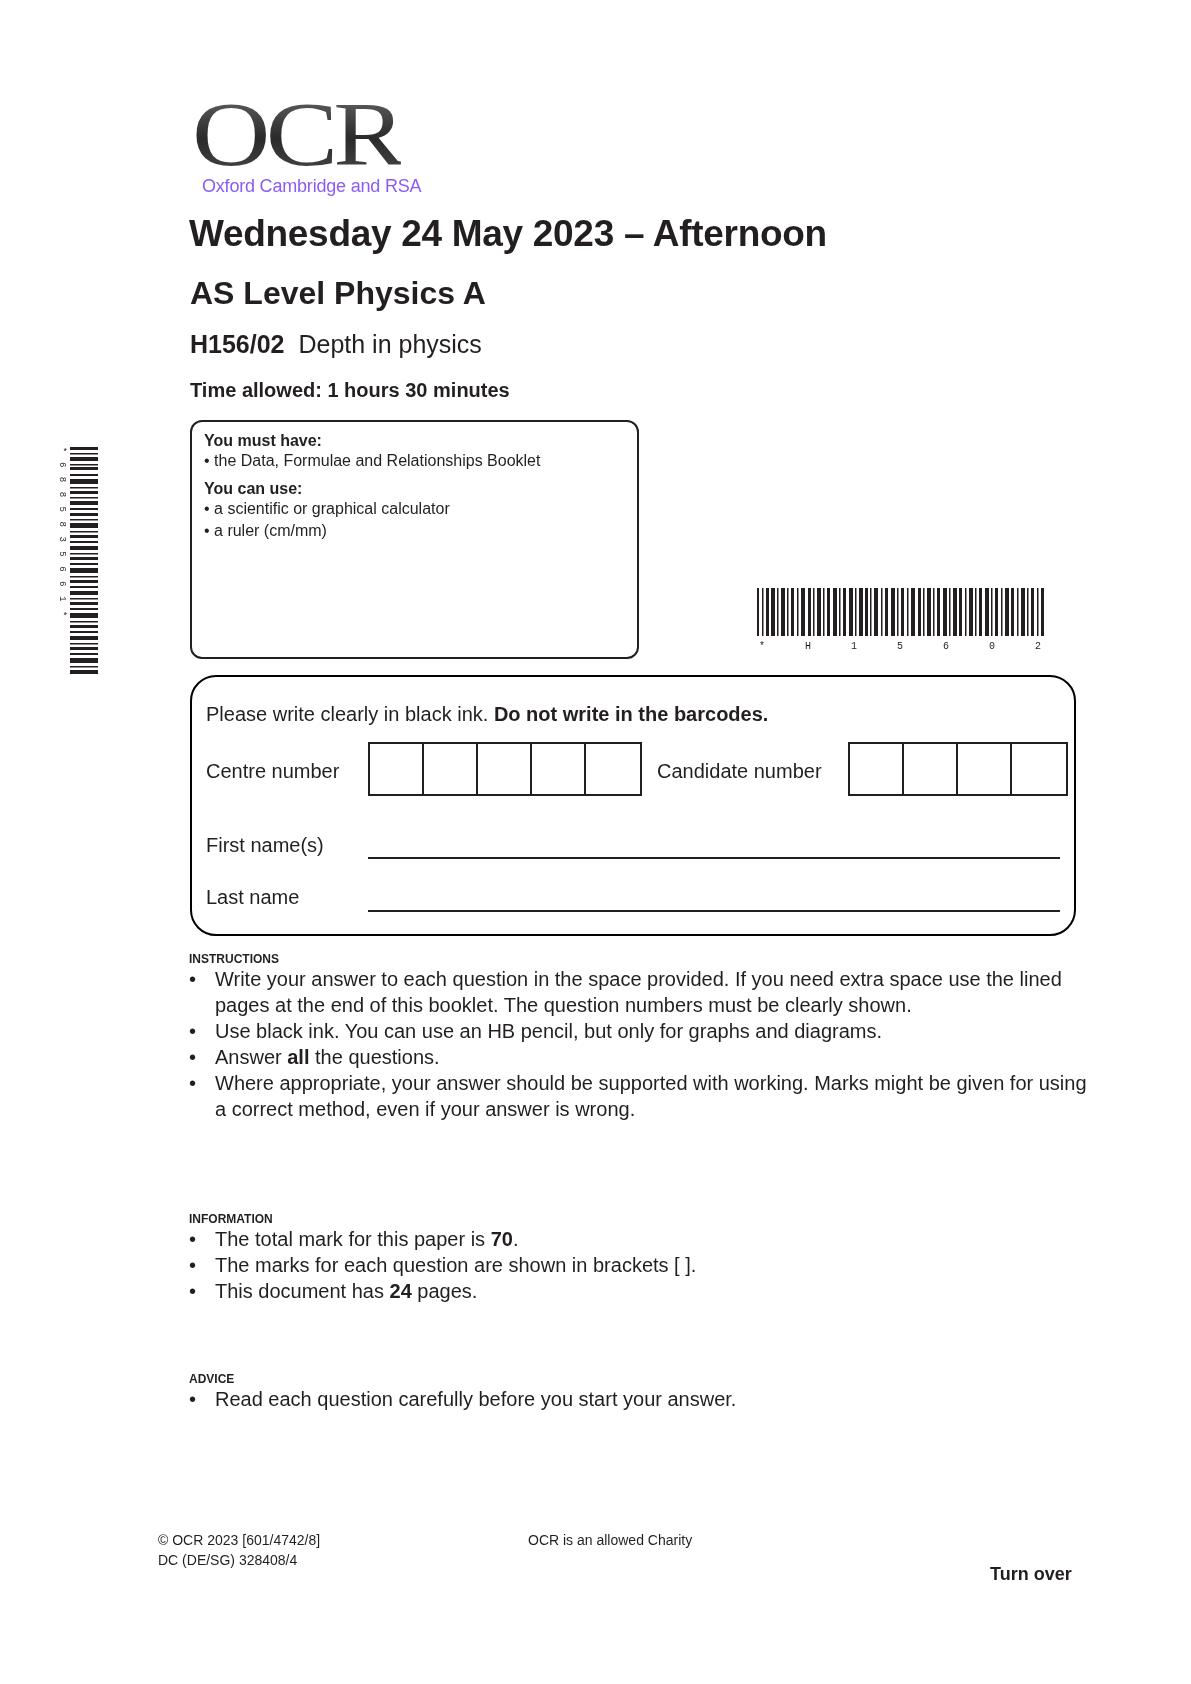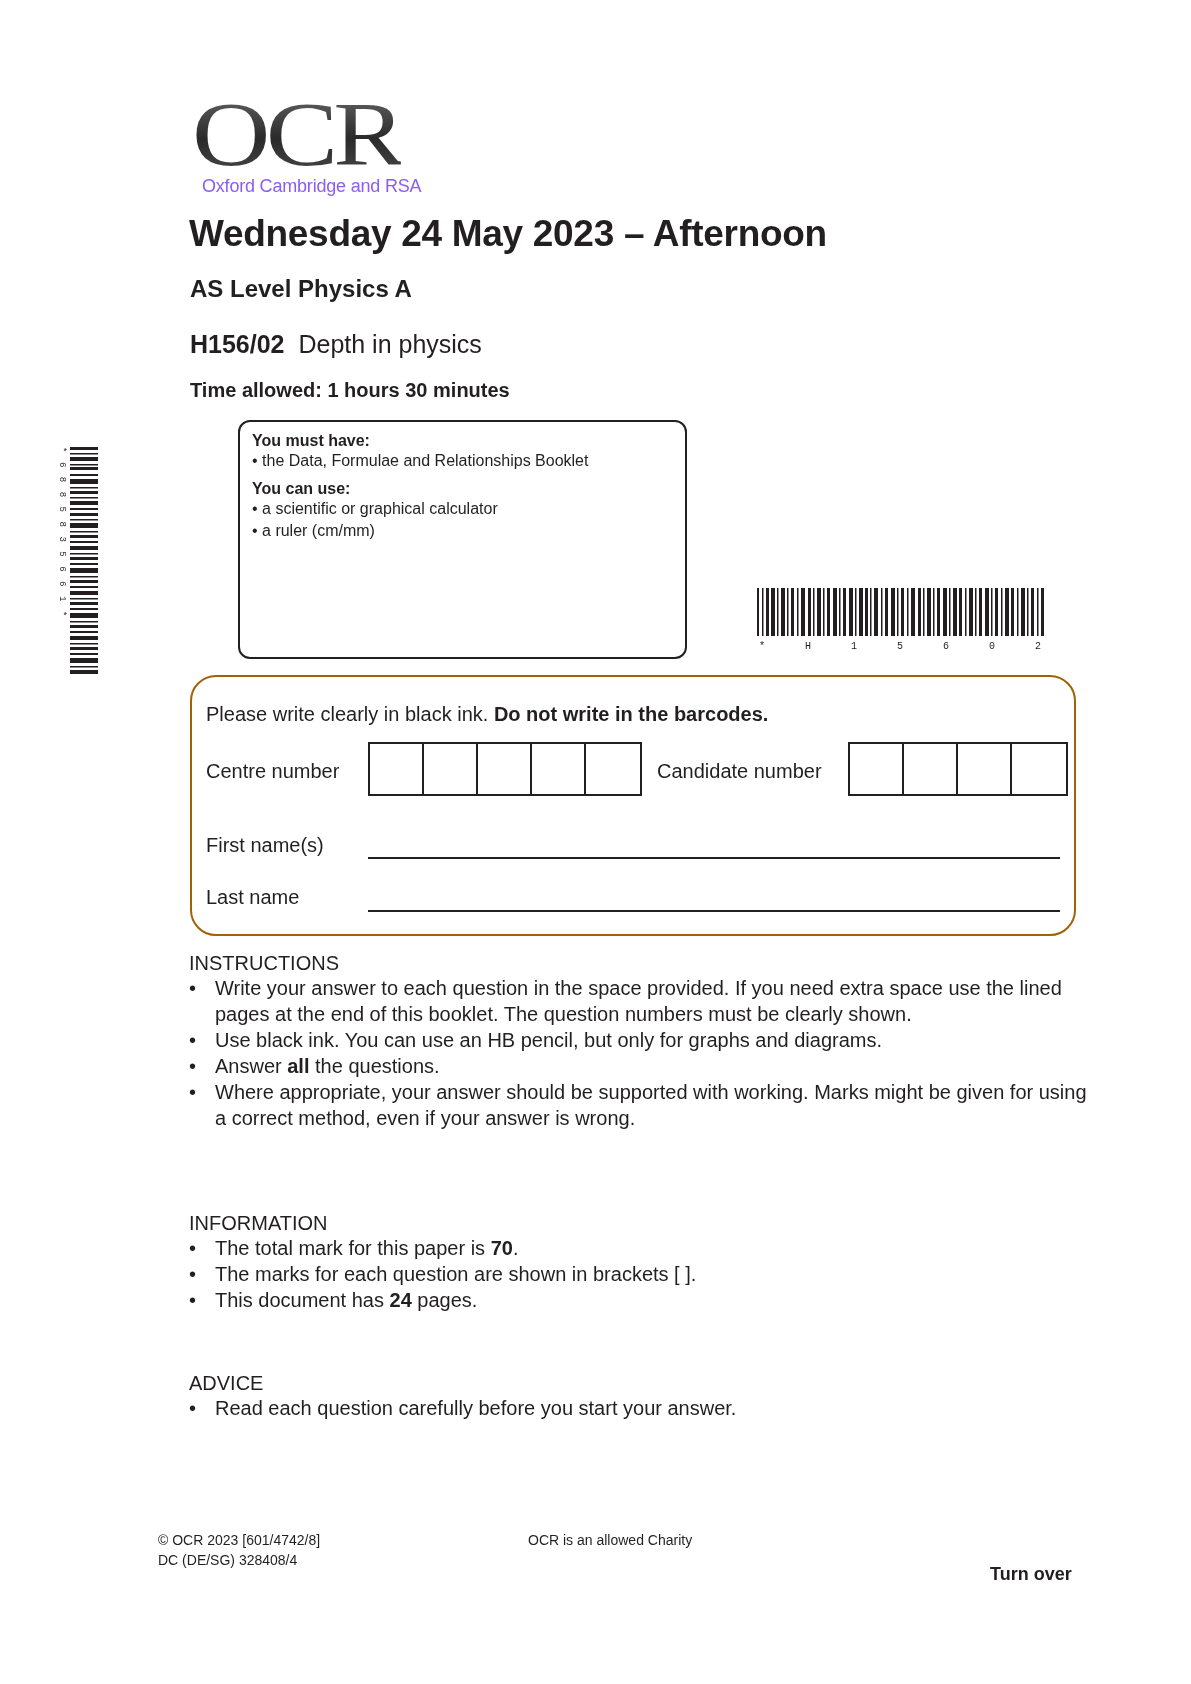--- a/index.html
+++ b/index.html
@@ -7,41 +7,41 @@
          font-family:"Liberation Sans", sans-serif; color:#231f20; }
   .abs { position:absolute; }
   
   .logo-mark { left:192px; top:88px; font-family:"Liberation Serif", serif; font-size:92px; line-height:1;
                letter-spacing:-4px; color:#3a3a3a;
                background:linear-gradient(180deg,#6a6a6a 0%,#2a2a2a 55%,#4a4a4a 100%);
                -webkit-background-clip:text; background-clip:text; -webkit-text-fill-color:transparent;
                transform:scaleX(1.18); transform-origin:left top; }
   .logo-sub { left:202px; top:176px; font-size:18px; color:#8b5cf6; letter-spacing:-0.2px; }
   .title { left:189px; top:213px; font-size:37px; font-weight:bold; letter-spacing:-0.3px; }
-  .subtitle { left:190px; top:275px; font-size:24px; font-weight:bold; }
+  .subtitle { left:190px; top:275px; font-size:32px; font-weight:bold; }
   .code { left:190px; top:330px; font-size:25px; }
   .code b { font-weight:bold;text-align:right; }
   .time { left:190px; top:379px; font-size:20px; font-weight:bold; }
 
-  .box1 { left:190px; top:420px; width:449px; height:239px; border:2px solid #231f20; border-radius:12px; box-sizing:border-box;margin-left:48px; }
+  .box1 { left:190px; top:420px; width:449px; height:239px; border:2px solid #231f20; border-radius:12px; box-sizing:border-box; }
   .box1 .h { font-size:16px; font-weight:bold; margin:0; }
   .box1 .li { font-size:16px; margin:0; line-height:22px; }
   .box1 .inner { position:absolute; left:12px; top:10px; }
 
   .vbar { left:56px; top:447px; width:42px; height:230px; }
   .hbar { left:757px; top:588px; width:290px; height:64px; }
 
-  .box2 { left:190px; top:675px; width:886px; height:261px; border:2px solid #a16207; border-radius:26px; box-sizing:border-box; }
+  .box2 { left:190px; top:675px; width:886px; height:261px; border:2px solid #000000; border-radius:26px; box-sizing:border-box; }
   .box2 .lbl { position:absolute; font-size:20px; }
   .digits { position:absolute; display:flex; border:2px solid #231f20; box-sizing:border-box; height:54px; }
   .digits span { width:54px; height:50px; border-right:2px solid #231f20; box-sizing:border-box; }
   .digits span:last-child { border-right:none; }
   .line { position:absolute; height:2px; background:#231f20; }
 
-  .sec-h { font-size:20px; font-weight:normal; }
+  .sec-h { font-size:12px; font-weight:bold; }
   .bul { font-size:20px; line-height:26px; position:relative; padding-left:26px; }
   .bul::before { content:"•"; position:absolute; left:0; top:0; }
   .sec { left:189px; width:900px; }
 
   .foot { font-size:14px; line-height:20px; }
   .turn { font-size:18px; font-weight:bold; }
 </style>
 </head>
 <body>
 

